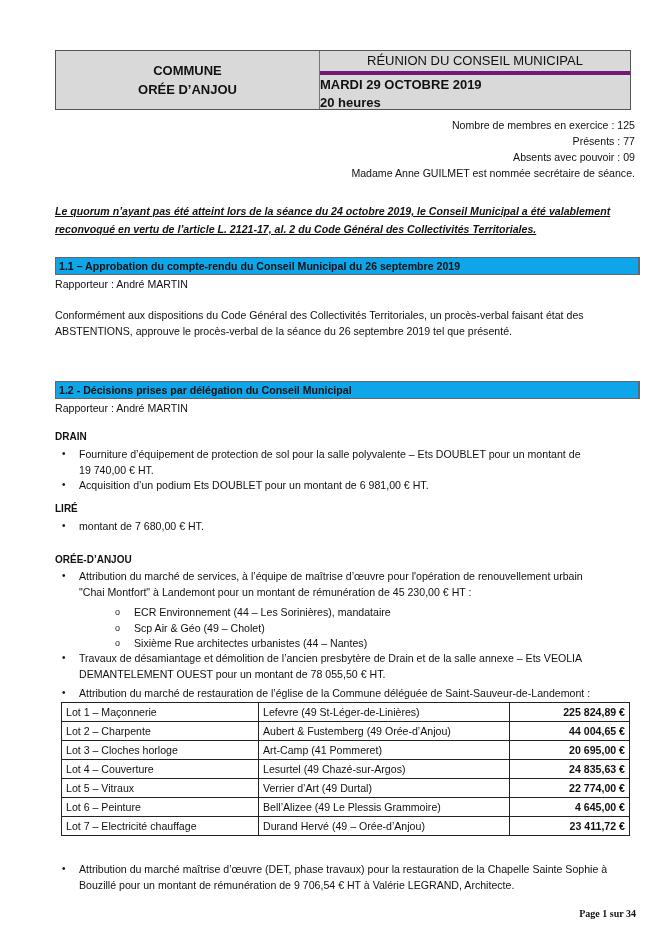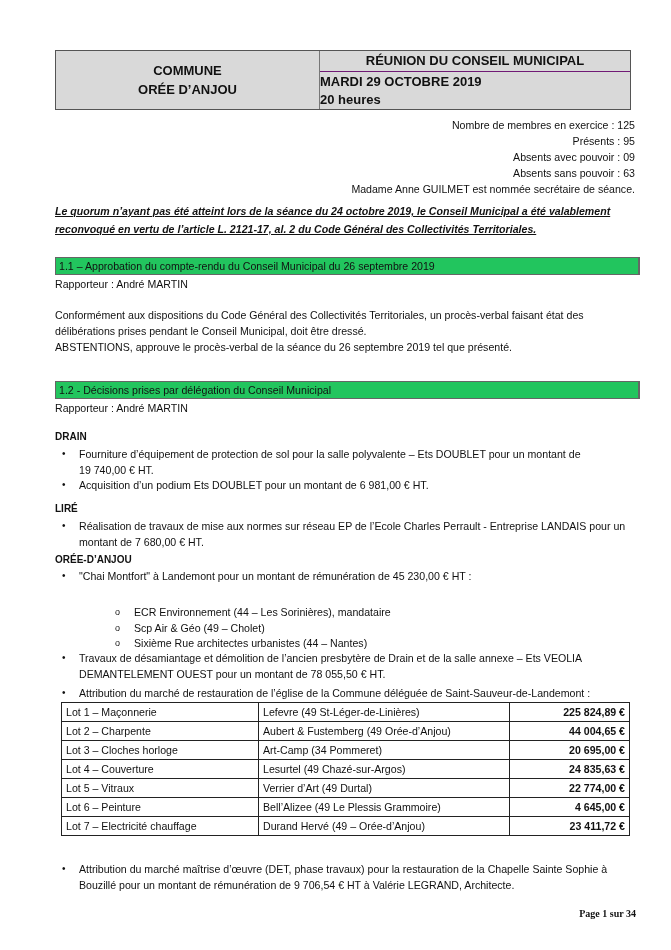--- a/index.html
+++ b/index.html
@@ -6,32 +6,32 @@
   body { width: 671px; height: 950px; position: relative; overflow: hidden;
          font-family: "Liberation Sans", "DejaVu Sans", sans-serif; color: #111; font-size: 10.6px; }
   .page { position: absolute; left: 0; top: 3px; width: 671px; height: 950px; }
 
   
   .hdr { position: absolute; left: 55px; top: 47px; width: 576px; height: 60px;
          border: 1.5px solid #555; background: #d9d9d9; display: flex; box-sizing: border-box; }
   .hdr-left { width: 263px; border-right: 1px solid #777; display: flex; flex-direction: column;
               justify-content: center; align-items: center; font-weight: bold; font-size: 13px; line-height: 19px; }
   .hdr-right { flex: 1; display: flex; flex-direction: column; }
-  .hdr-r1 { height: 20px; border-bottom: 1px solid #701a75; text-align: center; font-weight: bold;
+  .hdr-r1 { height: 20px; border-bottom: 4px solid #701a75; text-align: center; font-weight: normal;
             font-size: 13px; line-height: 20px; }
   .hdr-r2 { flex: 1; text-align: left; font-weight: bold; font-size: 13px; line-height: 18px; padding-top: 1px; }
 
   .txt { position: absolute; left: 55px; width: 580px; line-height: 16px; }
   .line { display: block; white-space: nowrap; }
   .just { text-align: justify; text-align-last: left; }
   .quorum { font-weight: bold; font-style: italic; text-decoration: underline; line-height: 18px; }
 
   .sec { position: absolute; left: 55px; width: 585px; height: 18px; box-sizing: border-box;
-         border: 1.2px solid #666; border-right-width: 2px; background: #22c55e;
-         font-weight: normal; padding-left: 3px; line-height: 16px; }
+         border: 1.2px solid #666; border-right-width: 2px; background: #0ea5e9;
+         font-weight: bold; padding-left: 3px; line-height: 16px; }
 
   .sub-head { position: absolute; left: 55px; font-weight: bold; font-size: 10px; }
   .bullet { position: absolute; left: 62px; width: 568px; line-height: 16px; padding-left: 17px; box-sizing: border-box; }
   .bullet .dot { position: absolute; left: 0; top: 0; font-size: 10px; }
   .sub { position: absolute; left: 115px; line-height: 16px; padding-left: 19px; }
   .sub .o { position: absolute; left: 0; top: 0; font-size: 9px; }
 
   table.lots { position: absolute; left: 61px; top: 699px; width: 569px; border-collapse: collapse; }
   table.lots td { border: 1px solid #222; height: 18px; padding: 0 4px; line-height: 17px; white-space: nowrap; }
   table.lots td.c1 { width: 188px; }
@@ -55,63 +55,61 @@
       <div class="hdr-r1">RÉUNION DU CONSEIL MUNICIPAL</div>
       <div class="hdr-r2">
         <span class="line">MARDI 29 OCTOBRE 2019</span>
         <span class="line">20 heures</span>
       </div>
     </div>
   </div>
 
   <div class="txt" style="top:114px;text-align:right;">
     <span class="line">Nombre de membres en exercice : 125</span>
-    <span class="line">Présents : 95</span>
+    <span class="line">Présents : 77</span>
     <span class="line">Absents avec pouvoir : 09</span>
-    <span class="line">Absents sans pouvoir : 63</span>
     <span class="line">Madame Anne GUILMET est nommée secrétaire de séance.</span>
   </div>
 
   <div class="txt quorum" style="top:199px;">
     <span class="line">Le quorum n’ayant pas été atteint lors de la séance du 24 octobre 2019, le Conseil Municipal a été valablement</span>
     <span class="line">reconvoqué en vertu de l’article L. 2121-17, al. 2 du Code Général des Collectivités Territoriales.</span>
   </div>
 
   <div class="sec" style="top:254px;">1.1 – Approbation du compte-rendu du Conseil Municipal du 26 septembre 2019</div>
   <div class="txt" style="top:273px;">Rapporteur : André MARTIN</div>
   <div class="txt just" style="top:304px;">
     <span class="line">Conformément aux dispositions du Code Général des Collectivités Territoriales, un procès-verbal faisant état des</span>
-    <span class="line">délibérations prises pendant le Conseil Municipal, doit être dressé.</span>
     <span class="line">ABSTENTIONS, approuve le procès-verbal de la séance du 26 septembre 2019  tel que présenté.</span>
   </div>
 
   <div class="sec" style="top:378px;">1.2 - Décisions prises par délégation du Conseil Municipal</div>
   <div class="txt" style="top:397px;">Rapporteur : André MARTIN</div>
 
   <div class="sub-head" style="top:428px;">DRAIN</div>
   <div class="bullet" style="top:443px;">
     <span class="dot">•</span>
     <span class="line">Fourniture d’équipement de protection de sol pour la salle polyvalente – Ets DOUBLET pour un montant de</span>
     <span class="line">19 740,00 € HT.</span>
   </div>
   <div class="bullet" style="top:474px;">
     <span class="dot">•</span>
     <span class="line">Acquisition d’un podium Ets DOUBLET pour un montant de 6 981,00 € HT.</span>
   </div>
 
   <div class="sub-head" style="top:500px;">LIRÉ</div>
   <div class="bullet" style="top:515px;">
     <span class="dot">•</span>
-    <span class="line">Réalisation de travaux de mise aux normes sur réseau EP de l’Ecole Charles Perrault - Entreprise LANDAIS pour un</span>
     <span class="line">montant de 7 680,00 € HT.</span>
   </div>
 
   <div class="sub-head" style="top:551px;">ORÉE-D’ANJOU</div>
   <div class="bullet" style="top:565px;">
     <span class="dot">•</span>
+    <span class="line">Attribution du marché de services, à l’équipe de maîtrise d’œuvre pour l'opération de renouvellement urbain</span>
     <span class="line">"Chai Montfort" à Landemont pour un montant de rémunération de 45 230,00 € HT :</span>
   </div>
   <div class="sub" style="top:601px;">
     <span class="o">o</span>
     <span>ECR Environnement (44 – Les Sorinières), mandataire</span>
   </div>
   <div class="sub" style="top:617px;">
     <span class="o">o</span>
     <span>Scp Air &amp; Géo (49 – Cholet)</span>
   </div>
@@ -136,21 +134,21 @@
         <td class="c2">Lefevre (49 St-Léger-de-Linières)</td>
         <td class="c3">225 824,89 €</td>
       </tr>
       <tr>
         <td class="c1">Lot 2 – Charpente</td>
         <td class="c2">Aubert &amp; Fustemberg (49 Orée-d’Anjou)</td>
         <td class="c3">44 004,65 €</td>
       </tr>
       <tr>
         <td class="c1">Lot 3 – Cloches horloge</td>
-        <td class="c2">Art-Camp (34 Pommeret)</td>
+        <td class="c2">Art-Camp (41 Pommeret)</td>
         <td class="c3">20 695,00 €</td>
       </tr>
       <tr>
         <td class="c1">Lot 4 – Couverture</td>
         <td class="c2">Lesurtel (49 Chazé-sur-Argos)</td>
         <td class="c3">24 835,63 €</td>
       </tr>
       <tr>
         <td class="c1">Lot 5 – Vitraux</td>
         <td class="c2">Verrier d’Art (49 Durtal)</td>

